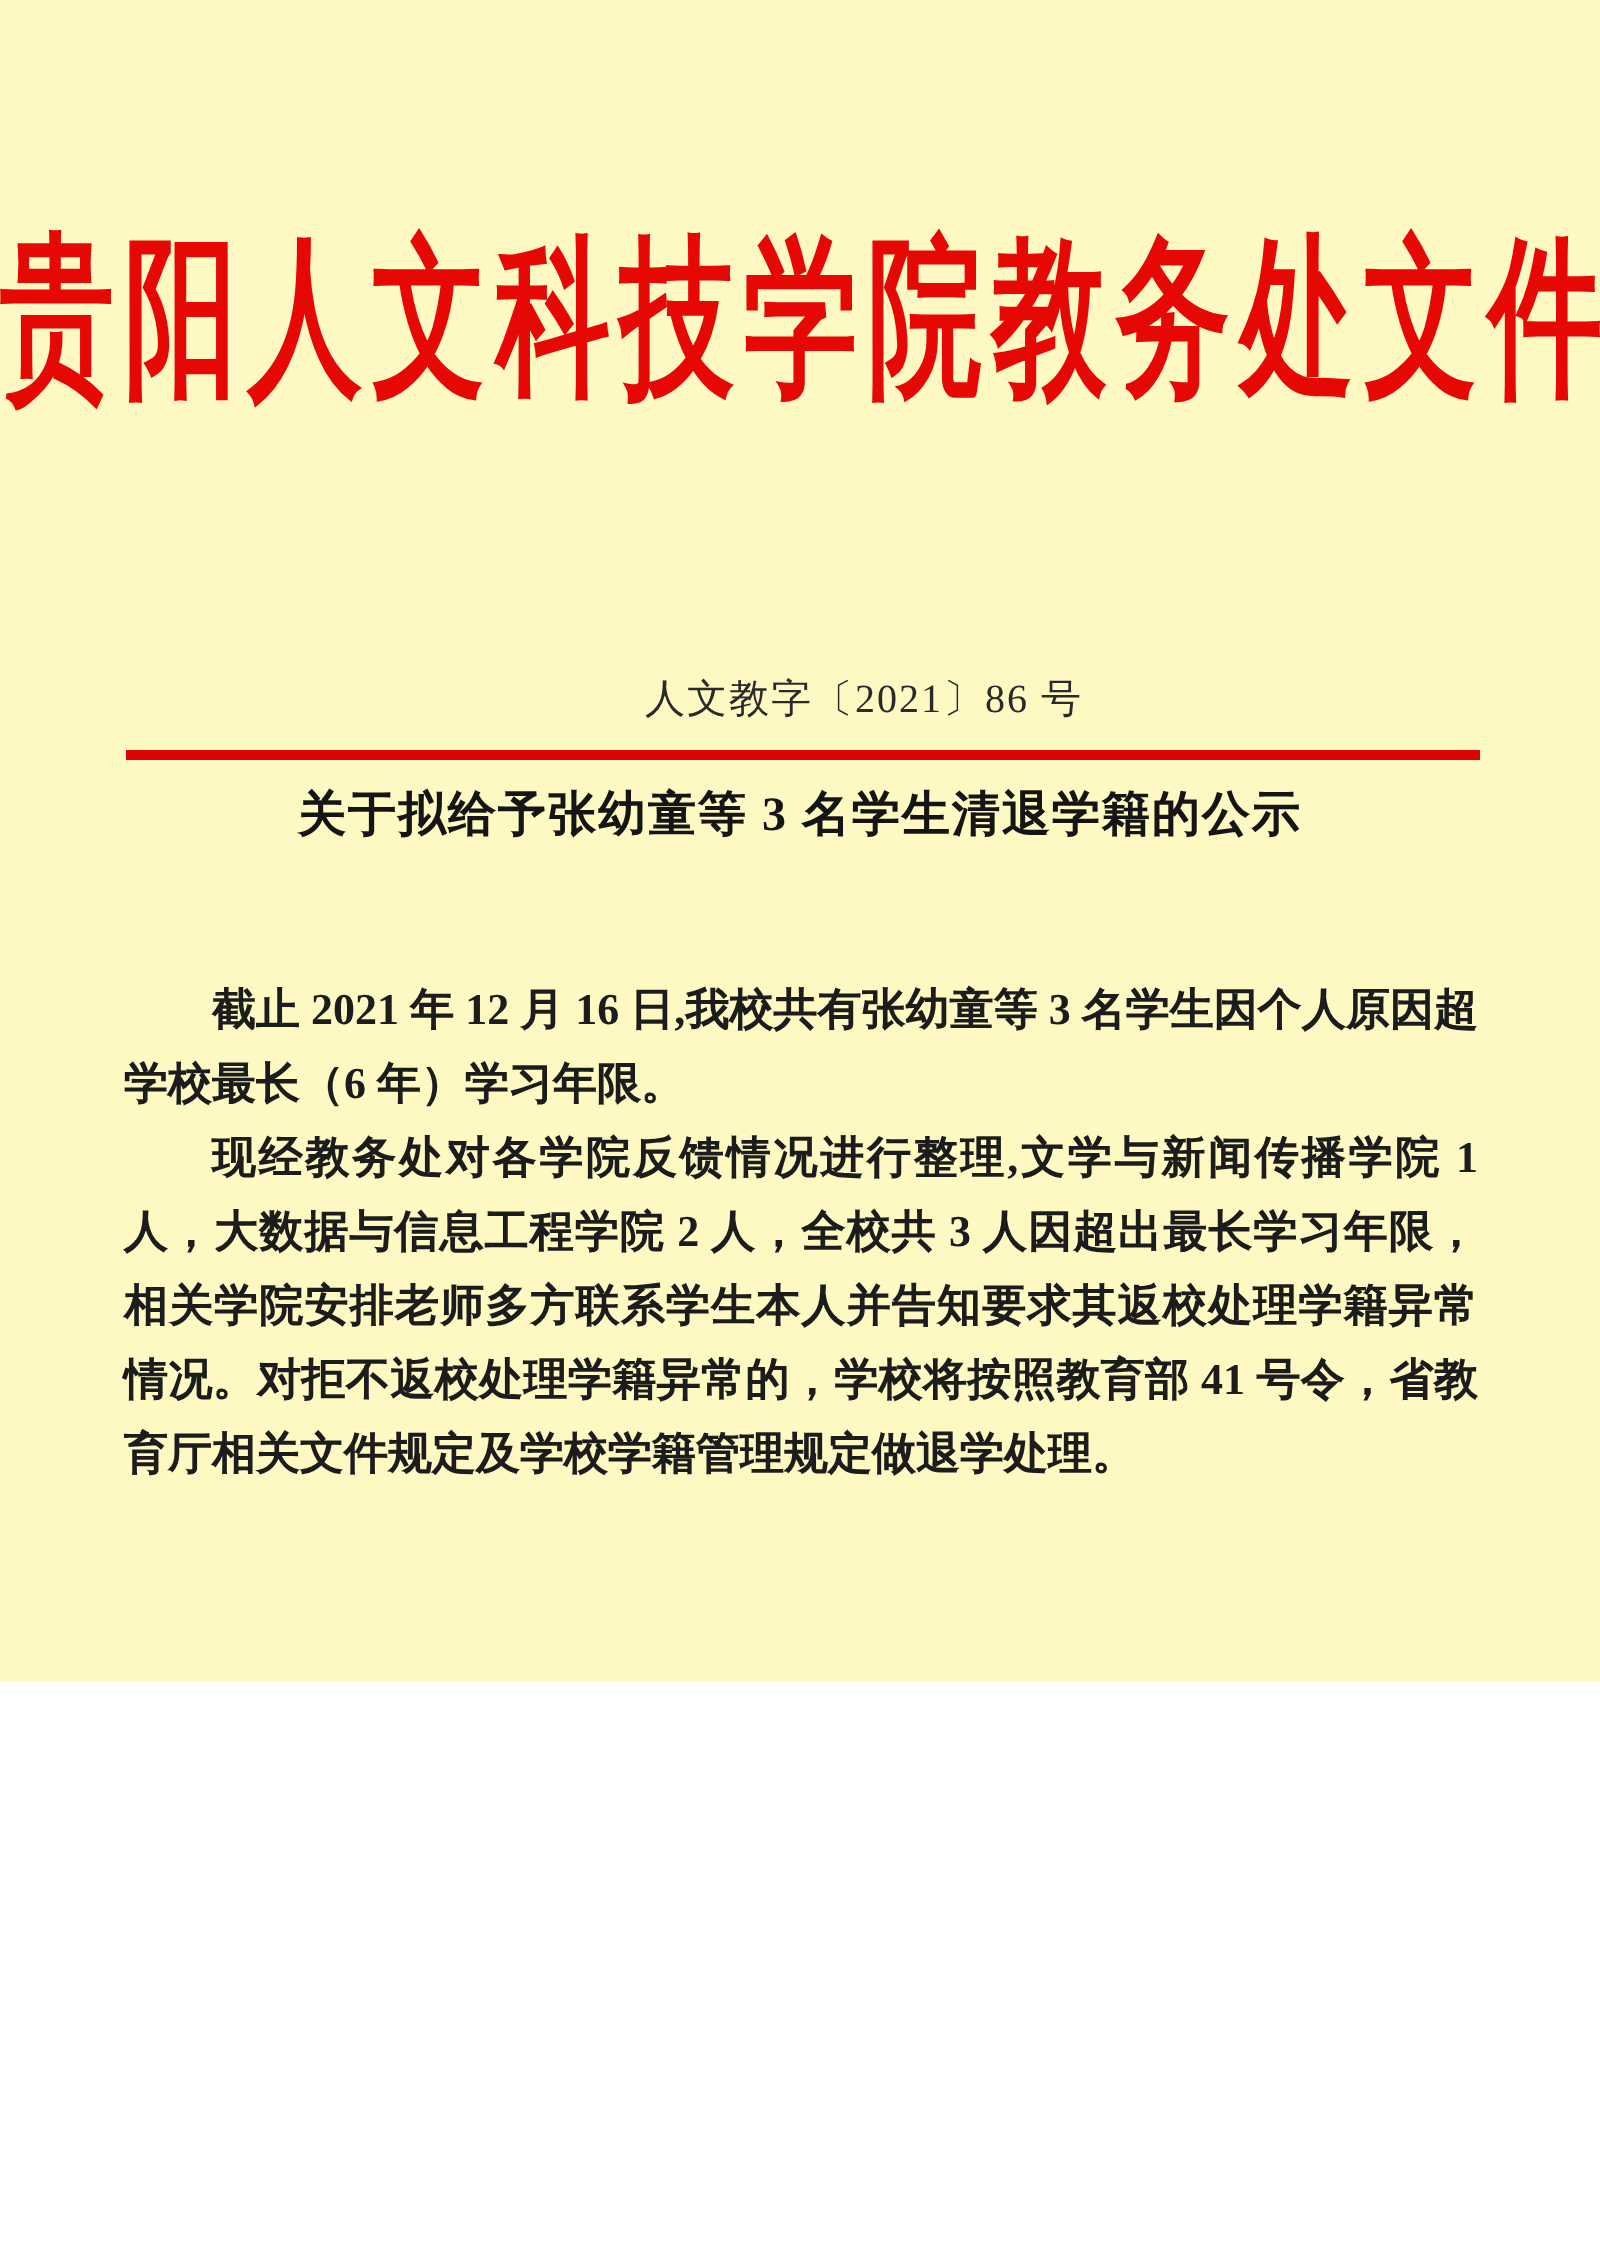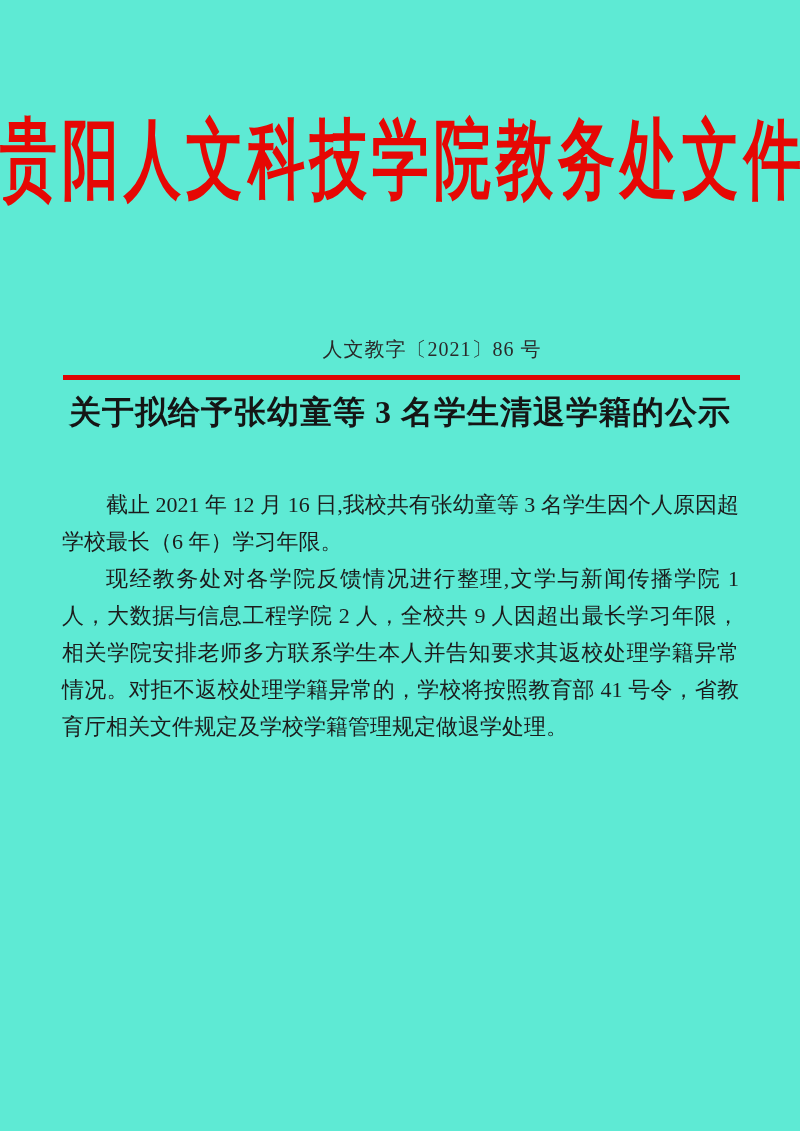--- a/index.html
+++ b/index.html
@@ -3,23 +3,23 @@
 <meta charset="utf-8">
 <style>
   html, body {
     margin: 0;
     padding: 0;
     background: #ffffff;
   }
   .page {
     position: relative;
     width: 800px;
-    height: 1131px;
+    height: 841px;
     margin: 0 auto;
-    background: #5eead4;
+    background: #fef9c3;
     overflow: hidden;
     font-family: "Liberation Serif", "DejaVu Serif", serif;
   }
   .red-header {
     position: absolute;
     top: 102px;
     left: 0;
     width: 100%;
     text-align: center;
     color: #e60804;
@@ -48,52 +48,53 @@
     right: 60px;
     height: 5px;
     background: #dd0404;
   }
   .doc-title {
     position: absolute;
     top: 391px;
     left: 0;
     width: 100%;
     text-align: center;
-    font-size: 32px;
+    font-size: 24px;
     font-weight: bold;
     color: #151515;
     letter-spacing: 1px;
   }
   .doc-body {
     position: absolute;
     top: 486px;
     left: 62px;
     right: 61px;
     font-size: 22px;
     line-height: 37px;
     color: #1c1c1c;
     text-align: justify;
   }
   .doc-body p {
     margin: 0;
     text-indent: 2em;
     text-justify: inter-ideograph;
+    font-weight: bold;
   }
 </style>
 </head>
 <body>
 
 <div class="page">
 
   <div class="red-header">贵阳人文科技学院教务处文件</div>
 
   <div class="doc-number">人文教字〔2021〕86 号</div>
 
   <div class="red-divider"></div>
 
   <div class="doc-title">关于拟给予张幼童等 3 名学生清退学籍的公示</div>
 
   <div class="doc-body">
     <p>截止 2021 年 12 月 16 日,我校共有张幼童等 3 名学生因个人原因超学校最长（6 年）学习年限。</p>
-    <p>现经教务处对各学院反馈情况进行整理,文学与新闻传播学院 1 人，大数据与信息工程学院 2 人，全校共 9 人因超出最长学习年限，相关学院安排老师多方联系学生本人并告知要求其返校处理学籍异常情况。对拒不返校处理学籍异常的，学校将按照教育部 41 号令，省教育厅相关文件规定及学校学籍管理规定做退学处理。</p>
+    <p>现经教务处对各学院反馈情况进行整理,文学与新闻传播学院 1 人，大数据与信息工程学院 2 人，全校共 3 人因超出最长学习年限，相关学院安排老师多方联系学生本人并告知要求其返校处理学籍异常情况。对拒不返校处理学籍异常的，学校将按照教育部 41 号令，省教育厅相关文件规定及学校学籍管理规定做退学处理。</p>
   </div>
 
 </div>
 
 </body></html>

